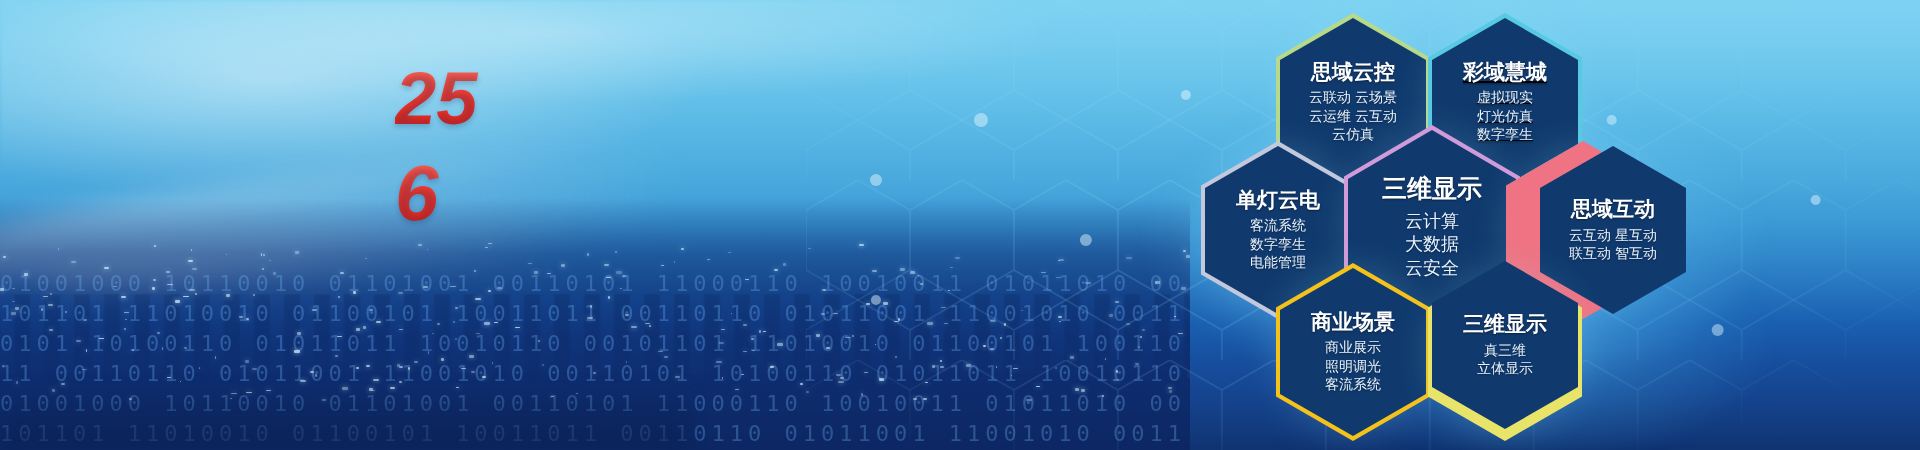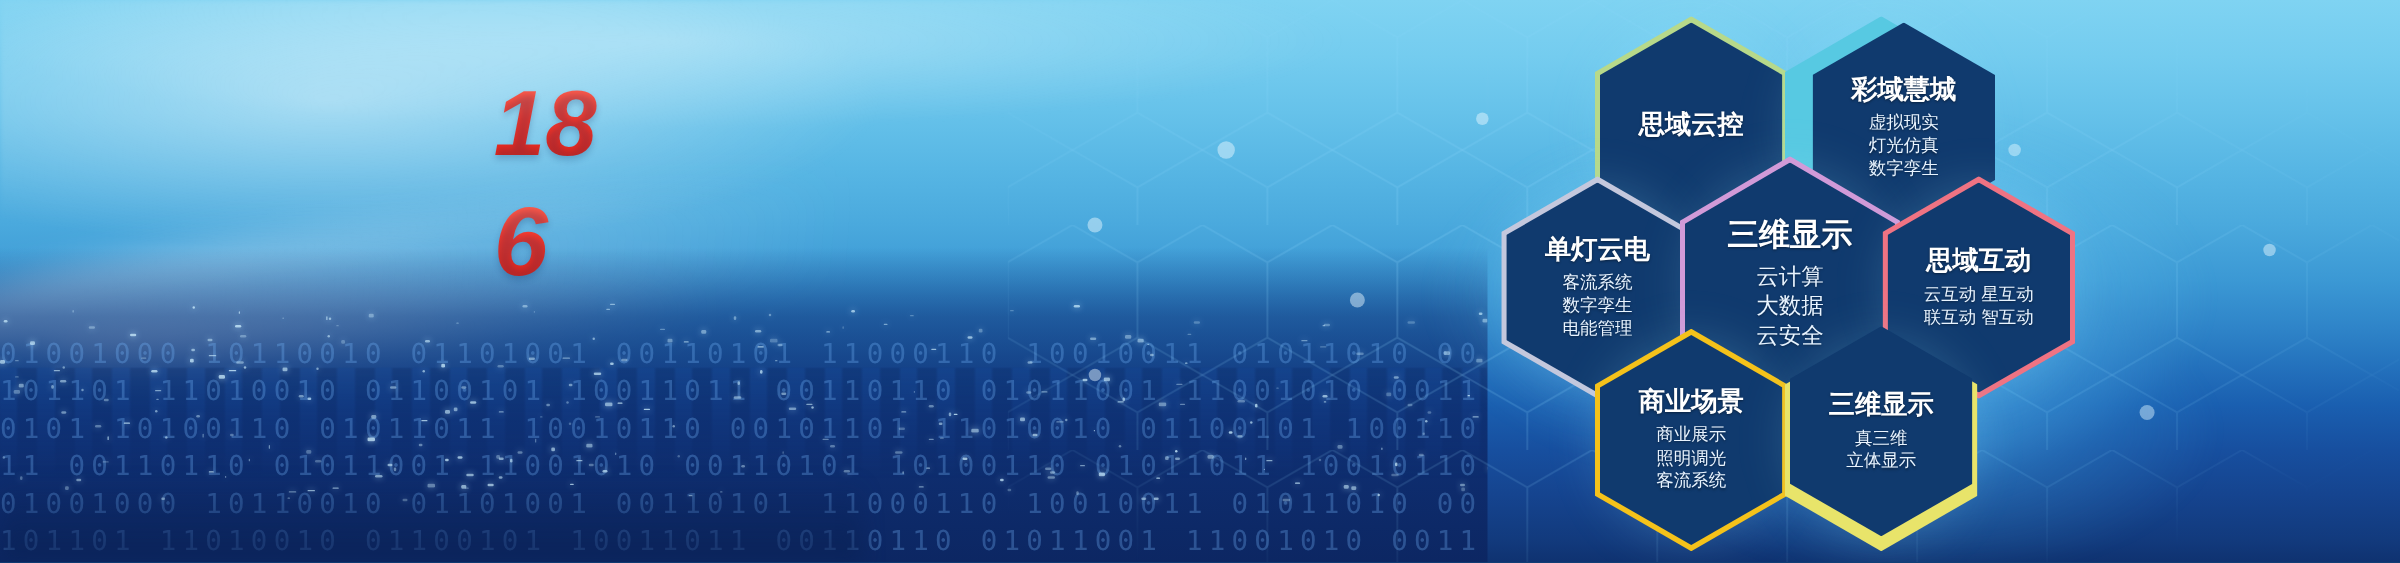--- a/index.html
+++ b/index.html
@@ -471,37 +471,42 @@
       <circle cx="806" cy="120" r="5"></circle>
         <circle cx="912" cy="330" r="6"></circle>
       <circle cx="1010" cy="200" r="5"></circle>
     </g>
   </svg>
 
   <div class="center-glow"></div>
 
   <div class="copy">
     <div class="line">
-      <span class="num">18</span>
+      <span class="num">25</span>
     </div>
     <div class="line">
       <span class="num small">6</span>
     </div>
   </div>
 
 
   <div class="cluster" id="cluster">
       <div class="halo" style="left: 282px; top: 4px; width: 182px; height: 196px; background: radial-gradient(rgba(150, 230, 255, 0.55), rgba(150, 230, 255, 0) 70%);"></div>
       <div class="hex-ring" style="left: 296px; top: 13px; width: 154px; height: 178px; background: rgb(183, 217, 138); filter: drop-shadow(rgba(183, 217, 138, 0.667) 0px 0px 6px);"></div>
       <div class="hex sz-m" style="left: 300px; top: 18px;">
         <div class="title">思域云控</div>
+        <div class="sub">
+          <div>云联动 云场景</div>
+          <div>云运维 云互动</div>
+          <div>云仿真</div>
+        </div>
       </div>
       <div class="halo" style="left: 434px; top: 4px; width: 182px; height: 196px; background: radial-gradient(rgba(150, 230, 255, 0.55), rgba(150, 230, 255, 0) 70%);"></div>
       <div class="hex-ring" style="left: 448px; top: 13px; width: 154px; height: 178px; background: rgb(87, 201, 226); filter: drop-shadow(rgba(87, 201, 226, 0.667) 0px 0px 6px);"></div>
-      <div class="hex sz-m" style="left: 470px; top: 18px;">
+      <div class="hex sz-m" style="left: 452px; top: 18px; text-decoration: underline;">
         <div class="title">彩域慧城</div>
         <div class="sub">
           <div>虚拟现实</div>
           <div>灯光仿真</div>
           <div>数字孪生</div>
         </div>
       </div>
       <div class="halo" style="left: 207px; top: 132px; width: 182px; height: 196px; background: radial-gradient(rgba(150, 230, 255, 0.55), rgba(150, 230, 255, 0) 70%);"></div>
       <div class="hex-ring" style="left: 221px; top: 141px; width: 154px; height: 178px; background: rgb(196, 200, 221); filter: drop-shadow(rgba(196, 200, 221, 0.667) 0px 0px 6px);"></div>
       <div class="hex sz-m" style="left: 225px; top: 146px;">
@@ -517,21 +522,21 @@
       <div class="hex sz-l" style="left: 368px; top: 130px;">
         <div class="title">三维显示</div>
         <div class="sub">
           <div>云计算</div>
           <div>大数据</div>
           <div>云安全</div>
         </div>
       </div>
       <div class="halo" style="left: 512px; top: 132px; width: 182px; height: 196px; background: radial-gradient(rgba(150, 230, 255, 0.55), rgba(150, 230, 255, 0) 70%);"></div>
       <div class="hex-ring" style="left: 526px; top: 141px; width: 154px; height: 178px; background: rgb(239, 115, 131); filter: drop-shadow(rgba(239, 115, 131, 0.667) 0px 0px 6px);"></div>
-      <div class="hex sz-m" style="left: 530px; top: 146px;">
+      <div class="hex sz-m" style="left: 560px; top: 146px;">
         <div class="title">思域互动</div>
         <div class="sub">
           <div>云互动 星互动</div>
           <div>联互动 智互动</div>
         </div>
       </div>
       <div class="halo" style="left: 282px; top: 254px; width: 182px; height: 196px; background: radial-gradient(rgba(150, 230, 255, 0.55), rgba(150, 230, 255, 0) 70%);"></div>
       <div class="hex-ring" style="left: 296px; top: 263px; width: 154px; height: 178px; background: rgb(245, 194, 26); filter: drop-shadow(rgba(245, 194, 26, 0.667) 0px 0px 6px);"></div>
       <div class="hex sz-m" style="left: 300px; top: 268px;">
         <div class="title">商业场景</div>

